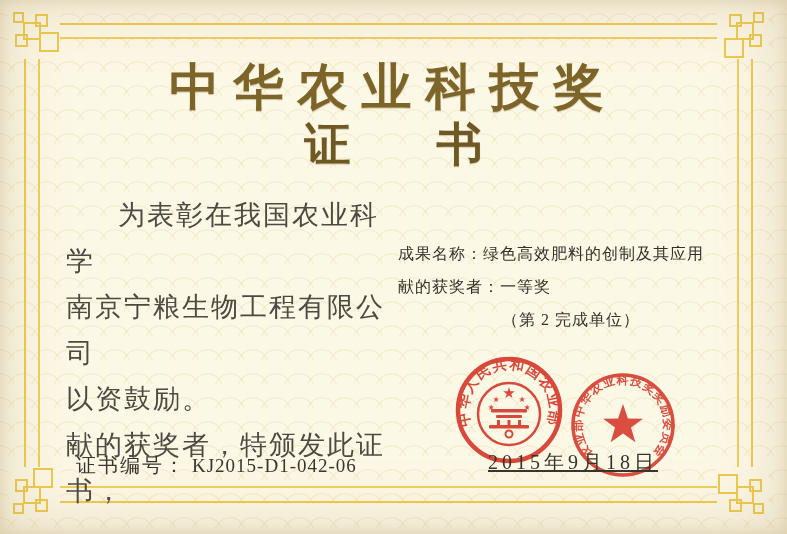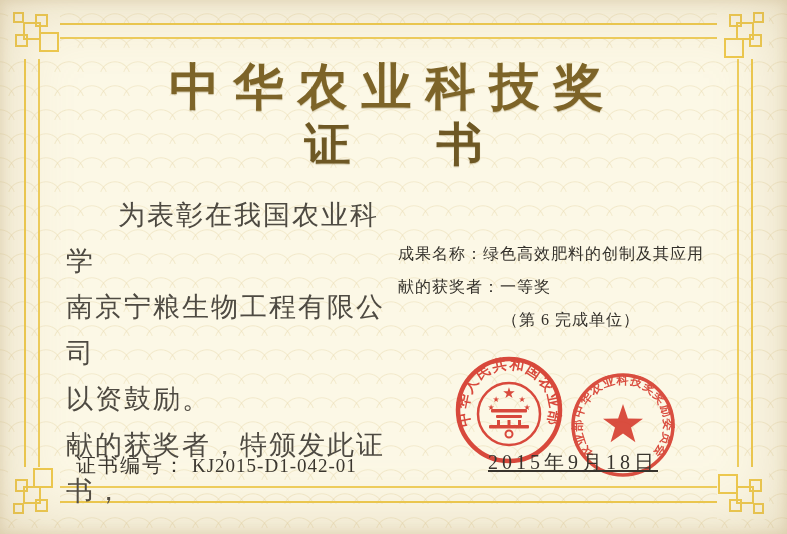--- a/index.html
+++ b/index.html
@@ -126,21 +126,21 @@
     <div class="line">献的获奖者，特颁发此证书，</div>
   </div>
 
   <div class="details">
     <div class="row">
       <span>成果名称：</span><span>绿色高效肥料的创制及其应用</span>
     </div>
     <div class="row">
       <span>献的获奖者：</span><span>一等奖</span>
     </div>
-    <div class="row cont">（第 6 完成单位）</div>
+    <div class="row cont">（第 2 完成单位）</div>
   </div>
 
   <svg class="seal-svg" width="787" height="534" viewBox="0 0 787 534">
 
     <g fill="#d5372a" stroke="#d5372a" opacity="0.88">
       <g transform="translate(623,425)">
         <circle r="50" fill="none" stroke-width="3.5"></circle>
         <polygon stroke="none" points="0,-21 4.9,-6.6 20,-6.3 8,2.5 12.4,17.3 0,8.5 -12.4,17.3 -8,2.5 -20,-6.3 -4.9,-6.6"></polygon>
         <path id="committee-arc" d="M -31.8,26.7 A 41.5,41.5 0 1 1 31.8,26.7" fill="none" stroke="none"></path>
         <text class="seal-text" font-size="12" letter-spacing="1" stroke="none">
@@ -169,18 +169,18 @@
         </g>
         <path id="ministry-arc" d="M -39.6,10.6 A 41,41 0 1 1 39.6,10.6" fill="none" stroke="none"></path>
         <text class="seal-text" font-size="14.5" letter-spacing="1.5" stroke="none">
           <textPath href="#ministry-arc" startOffset="50%" text-anchor="middle">中华人民共和国农业部</textPath>
         </text>
       </g>
     </g>
   </svg>
 
   <div class="serial">
-    <span class="label">证书编号：</span><span class="number">KJ2015-D1-042-01</span>
+    <span class="label">证书编号：</span><span class="number">KJ2015-D1-042-06</span>
   </div>
   <div class="issue-date">2015年9月18日</div>
 
   <div class="vignette"></div>
 </div>
 
 </body></html>

